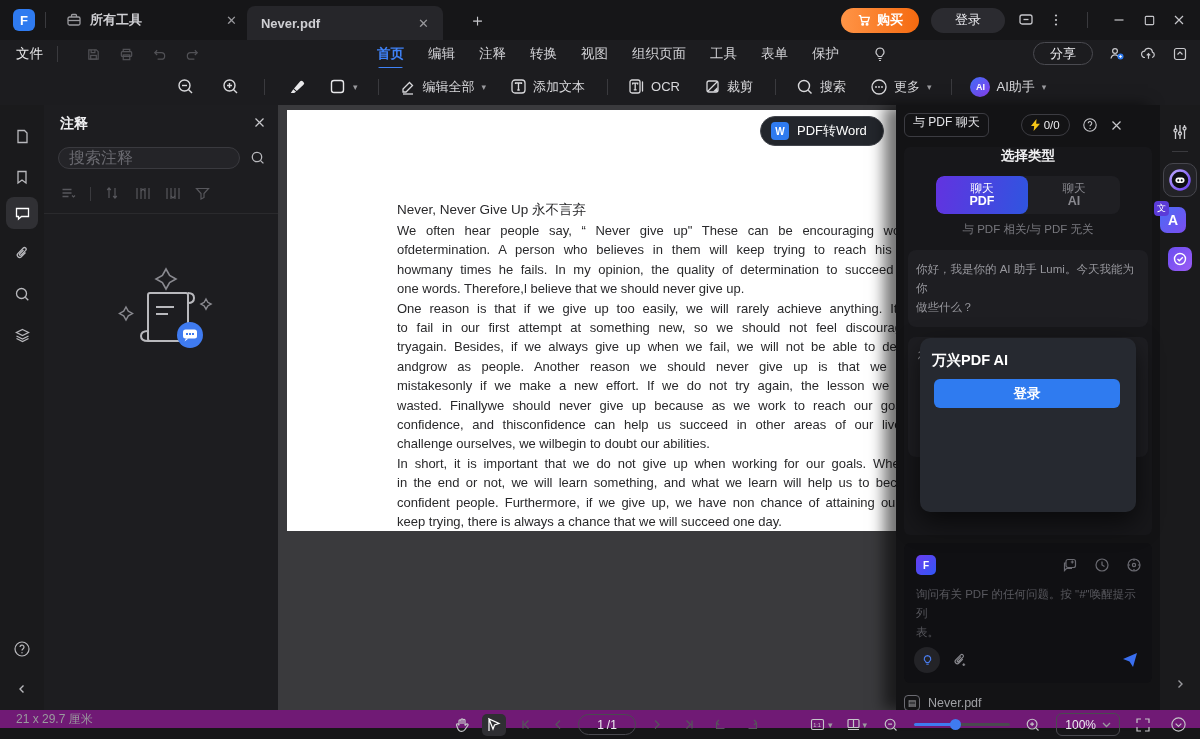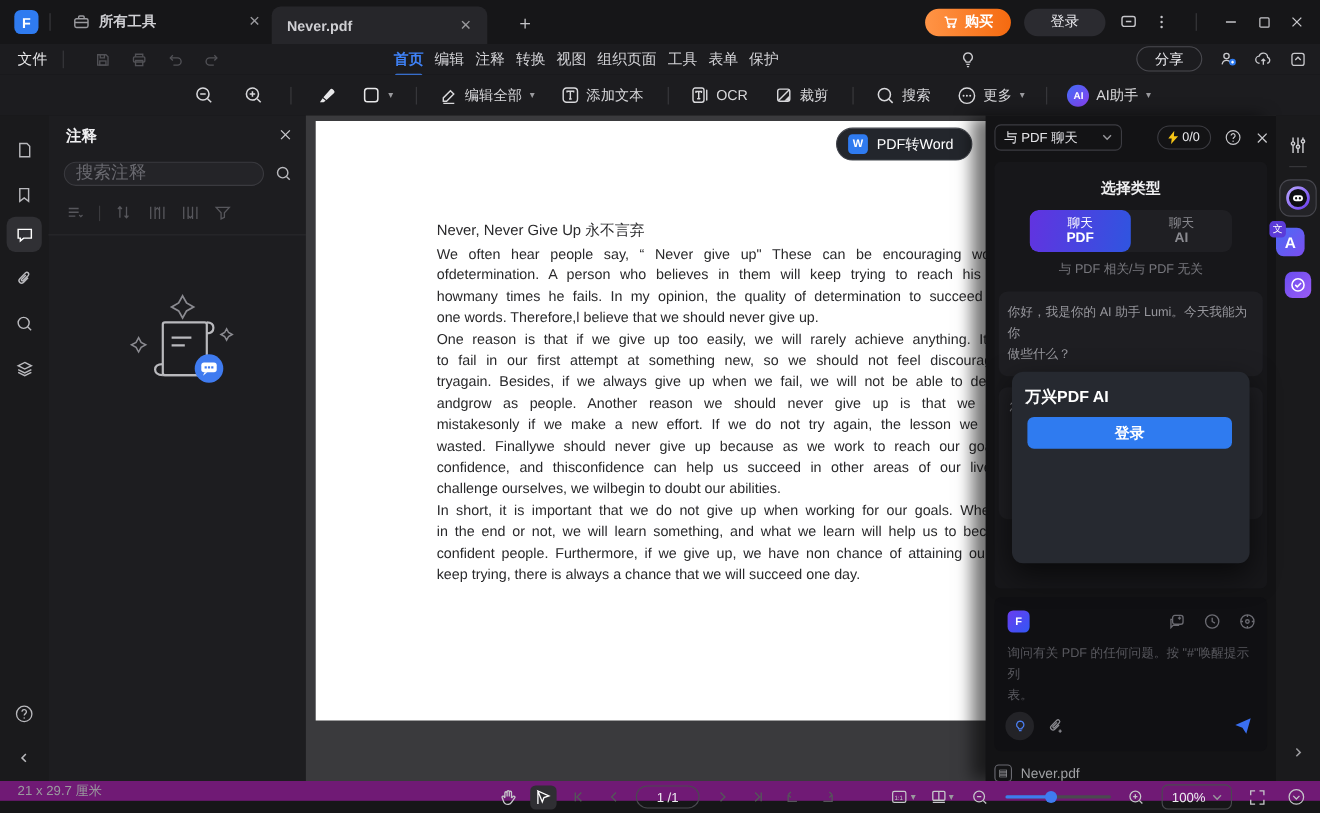--- a/index.html
+++ b/index.html
@@ -15,21 +15,21 @@
 .tab-active .x{margin-left:auto;}
 .plus{color:#c5c5c9;font-size:17px;margin-left:26px;}
 .tb-right{margin-left:auto;display:flex;align-items:center;gap:12px;padding-right:12px;justify-content:center;}
 .btn-buy{height:25px;padding:0 16px;border-radius:13px;background:linear-gradient(90deg,#ff9446,#f56a10);color:#fff;font-size:13px;font-weight:bold;display:flex;align-items:center;gap:6px;}
 .btn-login{height:25px;padding:0 24px;border-radius:13px;background:#2b2b30;color:#ececf0;font-size:13px;display:flex;align-items:center;}
 .winic{color:#c6c6ca;display:flex;align-items:center;justify-content:center;width:18px;height:18px;}
 
 .menubar{position:absolute;left:0;top:40px;width:1200px;height:28px;background:#1c1c1f;display:flex;align-items:center;}
 .mi-file{color:#e8e8ea;font-size:13.5px;margin-left:16px;}
 .dimic{color:#515156;margin-left:18px;}
-.menu-tabs{position:absolute;left:358px;top:0;height:28px;display:flex;align-items:center;gap:10px;}
+.menu-tabs{position:absolute;left:377px;top:0;height:28px;display:flex;align-items:center;gap:24px;}
 .mtab{color:#d2d2d6;font-size:13.5px;position:relative;white-space:nowrap;}
 .mtab.active{color:#3f82f7;font-weight:bold;}
 .mtab.active:after{content:"";position:absolute;left:1px;right:1px;bottom:-7px;height:3px;border-radius:2px;background:#3f82f7;}
 .bulb{position:absolute;left:872px;top:6px;color:#c9c9cd;}
 .menu-right{position:absolute;right:12px;top:2px;display:flex;align-items:center;gap:15px;}
 .btn-share{height:23px;padding:0 16px;border:1px solid #4a4a50;border-radius:13px;color:#ececf0;font-size:13px;display:flex;align-items:center;}
 
 .toolbar{position:absolute;left:0;top:68px;width:1200px;height:37px;background:#1c1c1f;display:flex;align-items:center;color:#d8d8db;}
 .ti{display:flex;align-items:center;gap:6px;font-size:13px;color:#d8d8db;}
 .tsep{width:1px;height:16px;background:#3a3a3e;}
@@ -45,36 +45,36 @@
 .lp-x{position:absolute;right:12px;top:11px;color:#c9c9cd;}
 .lp-search{position:absolute;left:14px;top:42px;width:182px;height:22px;background:#242428;border:1px solid #3a3a3f;border-radius:11px;color:#e8e8ea;font-size:16px;padding:0 10px;outline:none;}
 .lp-search::placeholder{color:#6a6a70;}
 .lp-mag{position:absolute;right:12px;top:45px;color:#b9b9bd;}
 .lp-icons{position:absolute;left:16px;top:80px;display:flex;align-items:center;gap:13px;color:#57575c;}
 .lp-div{position:absolute;left:0;top:108px;width:234px;height:1px;background:#2a2a2d;}
 .lp-empty{position:absolute;left:0;top:150px;width:234px;text-align:center;}
 .lp-empty-label{margin-top:16px;font-size:13px;color:#8a8a8f;}
 
 .viewer{position:absolute;left:278px;top:105px;width:882px;height:605px;background:#3a3a3d;overflow:hidden;}
-.page{position:absolute;left:9px;top:5px;width:794px;height:545px;background:#fff;}
+.page{position:absolute;left:9px;top:5px;width:794px;height:421px;background:#fff;}
 .doc{position:absolute;left:110px;top:90px;width:600px;color:#29292b;}
 .doc-title{font-size:13.5px;line-height:20px;margin-bottom:1px;}
 .dline{width:597px;font-size:13px;line-height:19.4px;}
 .jl{text-align:justify;text-align-last:justify;}
 .convert-pill{position:absolute;left:482px;top:11px;height:30px;padding:0 16px 0 10px;background:#23262c;border:1px solid #43464d;border-radius:16px;display:flex;align-items:center;gap:8px;color:#fff;font-size:13px;}
 .wicon{width:18px;height:18px;border-radius:4px;background:#2f7bf0;color:#fff;font-size:10px;font-weight:bold;display:flex;align-items:center;justify-content:center;}
 
 .aipanel{position:absolute;left:896px;top:105px;width:264px;height:605px;background:#131315;box-shadow:-12px 0 14px rgba(0,0,0,0.55);}
 .ai-head{position:absolute;left:0;top:0;width:264px;height:40px;display:flex;align-items:center;}
-.ai-dd{margin-left:8px;height:24px;border:1px solid #3c3c42;border-radius:6px;display:flex;align-items:center;padding:0 8px;color:#e4e4e8;font-size:12px;gap:22px;}
+.ai-dd{margin-left:8px;height:24px;border:1px solid #3c3c42;border-radius:6px;display:flex;align-items:center;padding:0 8px;color:#e4e4e8;font-size:12px;gap:22px;flex-direction:column;}
 .ai-quota{margin-left:32px;height:22px;border:1px solid #3c3c42;border-radius:12px;display:flex;align-items:center;padding:0 9px;color:#ececf0;font-size:11.5px;gap:4px;}
 .ai-q{margin-left:12px;color:#c9c9cd;}
 .ai-x{margin-left:12px;color:#c9c9cd;}
 .ai-body{position:absolute;left:8px;top:42px;width:248px;height:388px;background:#17171a;border-radius:6px;}
-.sel-type{margin-top:15px;text-align:center;color:#f0f0f2;font-size:13.5px;font-weight:bold;}
+.sel-type{text-align:center;color:#f0f0f2;font-size:13.5px;font-weight:bold;}
 .toggle{margin:11px auto 0;width:184px;height:38px;background:#1f1f23;border-radius:8px;display:flex;overflow:hidden;}
 .tg{flex:1;display:flex;flex-direction:column;align-items:center;justify-content:center;font-size:11.5px;line-height:13.5px;color:#8a8a90;}
 .tg.on{background:linear-gradient(100deg,#6233e0,#2f55e0);color:#fff;border-radius:8px;}
 .tg .b{font-weight:bold;font-size:12.5px;}
 .tg-cap{margin-top:8px;text-align:center;color:#77777d;font-size:11.5px;}
 .bubble{margin:13px 4px 0 4px;background:#1e1e22;border-radius:8px;padding:10px 8px;color:#97979d;font-size:11.5px;line-height:19px;white-space:pre-line;}
 .bubble2{margin:10px 4px 0 4px;background:#1e1e22;border-radius:8px;padding:10px 10px;color:#97979d;font-size:11.5px;height:120px;}
 .popup{position:absolute;left:24px;top:233px;width:216px;height:174px;background:#262930;border-radius:10px;box-shadow:0 10px 26px rgba(0,0,0,.6);padding:13px 12px;z-index:5;}
 .pp-title{color:#fff;font-size:14.5px;font-weight:bold;}
 .pp-body{margin-top:7px;color:#c4c5c9;font-size:12px;line-height:19px;white-space:pre-line;width:194px;}

